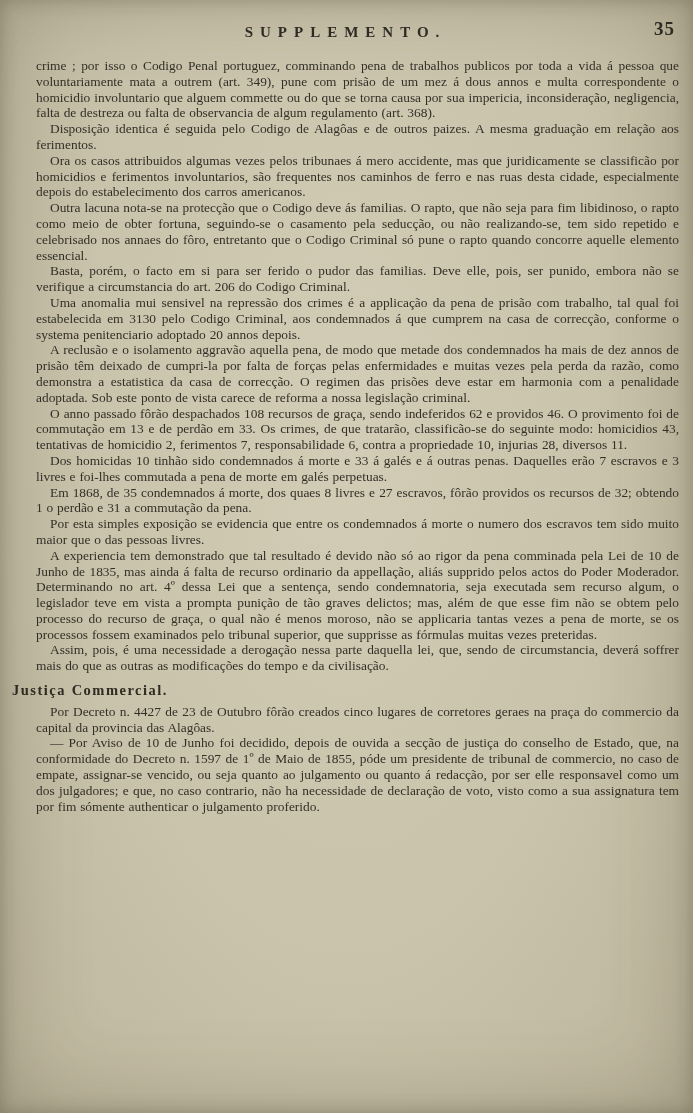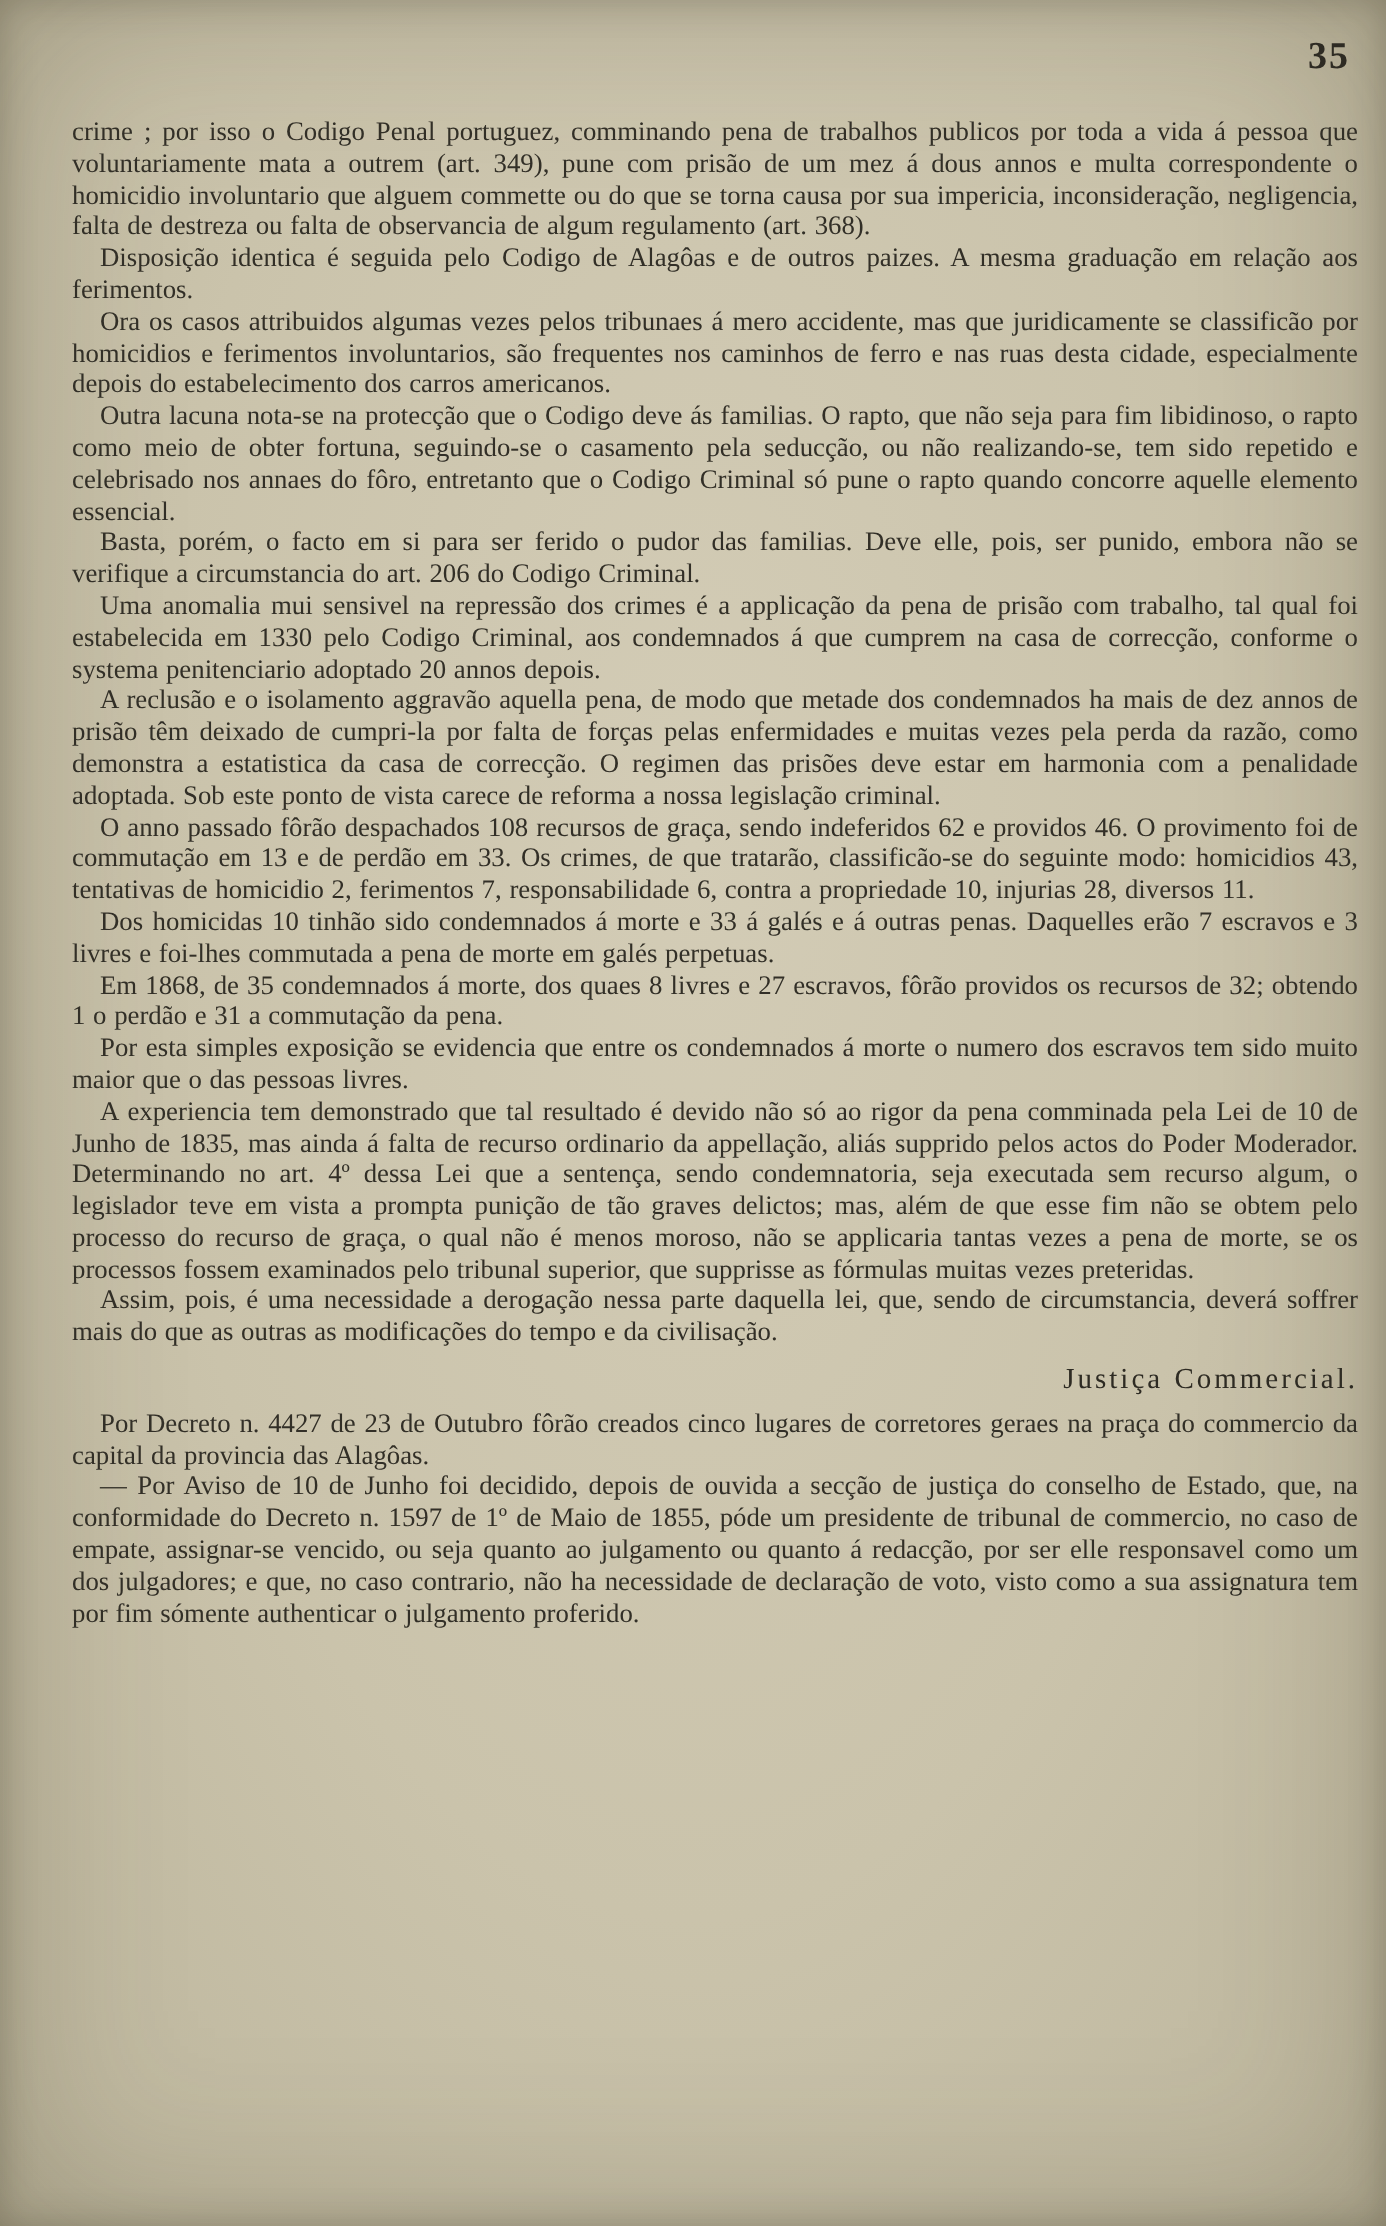--- a/index.html
+++ b/index.html
@@ -51,44 +51,45 @@
   }
   .page-body {
     font-size: 13.4px;
     line-height: 15.8px;
     text-align: justify;
     word-spacing: 0.5px;
   }
   .para { text-indent: 14px; margin-left: 24px; }
   .para.flush { text-indent: 0; }
   .section-heading {
-    text-align: right;
+    text-align: left;
     font-size: 14.5px;
-    font-weight: normal;
+    font-weight: bold;
     letter-spacing: 1.5px;
     margin: 9px 0 5px 0;
     color: #2e2b23;
   }
 </style>
 </head>
 <body>
 
 <div class="page">
 
   <header class="page-header">
+    <span class="header-title">SUPPLEMENTO.</span>
     <span class="page-number">35</span>
   </header>
 
   <main class="page-body">
     <p class="para flush">crime ; por isso o Codigo Penal portuguez, comminando pena de trabalhos publicos por toda a vida á pessoa que voluntariamente mata a outrem (art. 349), pune com prisão de um mez á dous annos e multa correspondente o homicidio involuntario que alguem commette ou do que se torna causa por sua impericia, inconsideração, negligencia, falta de destreza ou falta de observancia de algum regulamento (art. 368).</p>
     <p class="para">Disposição identica é seguida pelo Codigo de Alagôas e de outros paizes. A mesma graduação em relação aos ferimentos.</p>
     <p class="para">Ora os casos attribuidos algumas vezes pelos tribunaes á mero accidente, mas que juridicamente se classificão por homicidios e ferimentos involuntarios, são frequentes nos caminhos de ferro e nas ruas desta cidade, especialmente depois do estabelecimento dos carros americanos.</p>
     <p class="para">Outra lacuna nota-se na protecção que o Codigo deve ás familias. O rapto, que não seja para fim libidinoso, o rapto como meio de obter fortuna, seguindo-se o casamento pela seducção, ou não realizando-se, tem sido repetido e celebrisado nos annaes do fôro, entretanto que o Codigo Criminal só pune o rapto quando concorre aquelle elemento essencial.</p>
     <p class="para">Basta, porém, o facto em si para ser ferido o pudor das familias. Deve elle, pois, ser punido, embora não se verifique a circumstancia do art. 206 do Codigo Criminal.</p>
-    <p class="para">Uma anomalia mui sensivel na repressão dos crimes é a applicação da pena de prisão com trabalho, tal qual foi estabelecida em 1330 pelo Codigo Criminal, aos condemnados á que cumprem na casa de correcção, conforme o systema penitenciario adoptado 20 annos depois.</p>
+    <p class="para">Uma anomalia mui sensivel na repressão dos crimes é a applicação da pena de prisão com trabalho, tal qual foi estabelecida em 3130 pelo Codigo Criminal, aos condemnados á que cumprem na casa de correcção, conforme o systema penitenciario adoptado 20 annos depois.</p>
     <p class="para">A reclusão e o isolamento aggravão aquella pena, de modo que metade dos condemnados ha mais de dez annos de prisão têm deixado de cumpri-la por falta de forças pelas enfermidades e muitas vezes pela perda da razão, como demonstra a estatistica da casa de correcção. O regimen das prisões deve estar em harmonia com a penalidade adoptada. Sob este ponto de vista carece de reforma a nossa legislação criminal.</p>
     <p class="para">O anno passado fôrão despachados 108 recursos de graça, sendo indeferidos 62 e providos 46. O provimento foi de commutação em 13 e de perdão em 33. Os crimes, de que tratarão, classificão-se do seguinte modo: homicidios 43, tentativas de homicidio 2, ferimentos 7, responsabilidade 6, contra a propriedade 10, injurias 28, diversos 11.</p>
     <p class="para">Dos homicidas 10 tinhão sido condemnados á morte e 33 á galés e á outras penas. Daquelles erão 7 escravos e 3 livres e foi-lhes commutada a pena de morte em galés perpetuas.</p>
     <p class="para">Em 1868, de 35 condemnados á morte, dos quaes 8 livres e 27 escravos, fôrão providos os recursos de 32; obtendo 1 o perdão e 31 a commutação da pena.</p>
     <p class="para">Por esta simples exposição se evidencia que entre os condemnados á morte o numero dos escravos tem sido muito maior que o das pessoas livres.</p>
     <p class="para">A experiencia tem demonstrado que tal resultado é devido não só ao rigor da pena comminada pela Lei de 10 de Junho de 1835, mas ainda á falta de recurso ordinario da appellação, aliás supprido pelos actos do Poder Moderador. Determinando no art. 4º dessa Lei que a sentença, sendo condemnatoria, seja executada sem recurso algum, o legislador teve em vista a prompta punição de tão graves delictos; mas, além de que esse fim não se obtem pelo processo do recurso de graça, o qual não é menos moroso, não se applicaria tantas vezes a pena de morte, se os processos fossem examinados pelo tribunal superior, que supprisse as fórmulas muitas vezes preteridas.</p>
     <p class="para">Assim, pois, é uma necessidade a derogação nessa parte daquella lei, que, sendo de circumstancia, deverá soffrer mais do que as outras as modificações do tempo e da civilisação.</p>
 
     <h2 class="section-heading">Justiça Commercial.</h2>
 

